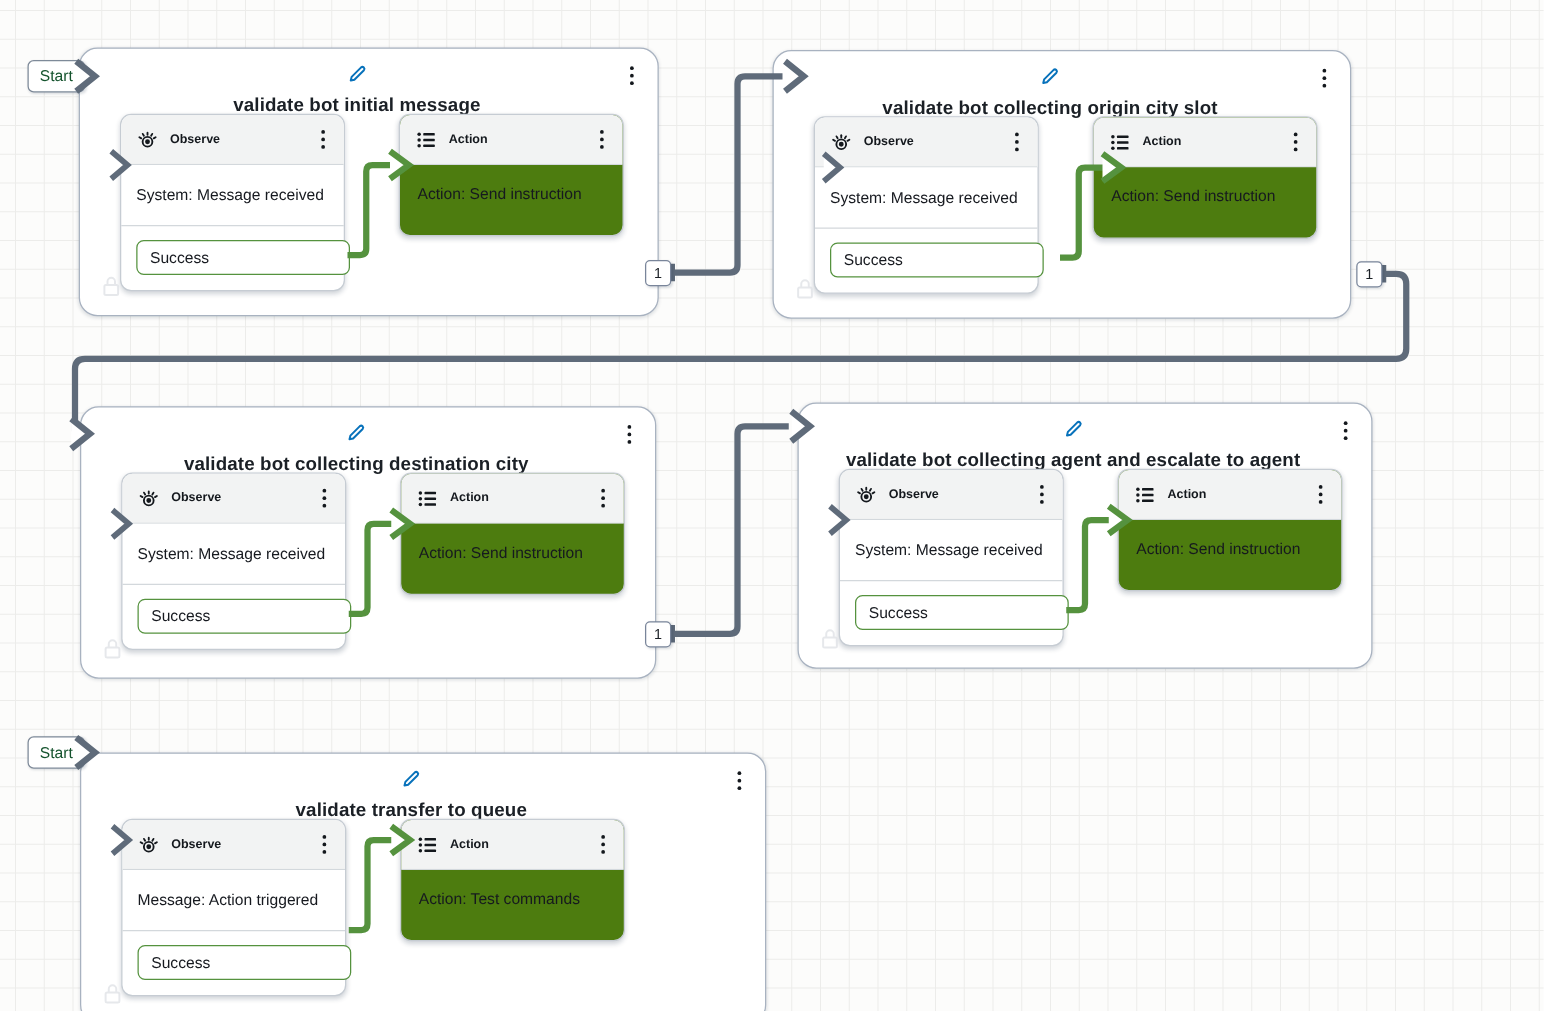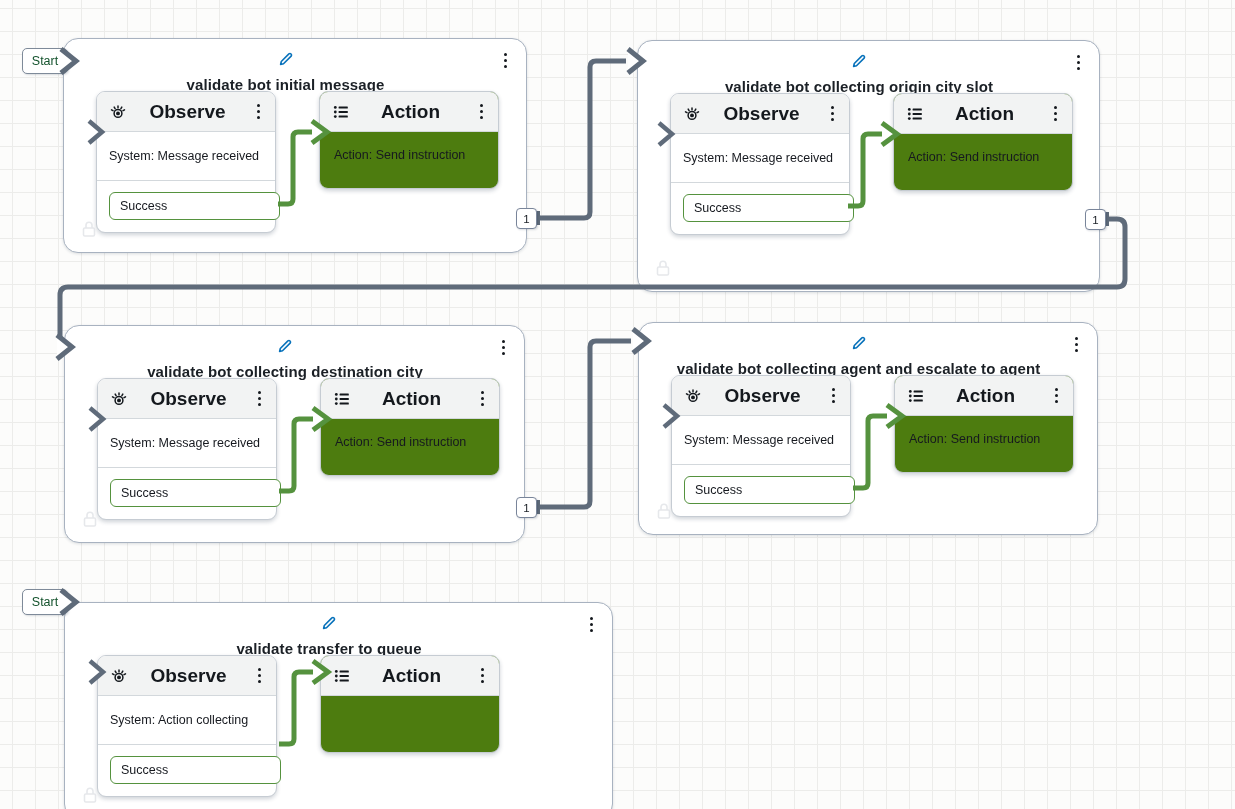--- a/index.html
+++ b/index.html
@@ -24,21 +24,21 @@
   .kebab .dot{width:3px;height:3px;border-radius:50%;background:#14181d;}
   .block-kebab{position:absolute;top:10px;right:12px;}
   .card{
     position:absolute;background:#fff;border:1px solid #c6ccd3;border-radius:9px;
     box-shadow:0 2px 4px rgba(15,35,60,.20);
   }
   .card-header{
     height:40px;background:#f2f3f3;border-bottom:1px solid #d3d8dc;
     border-radius:8px 8px 0 0;display:flex;align-items:center;gap:10px;padding:0 8px 0 13px;
   }
-  .card-title{font-size:19px;font-weight:bold;color:#14181d;flex:1;text-align:center;}
+  .card-title{font-size:10px;font-weight:bold;color:#14181d;flex:1;}
   .icon16{width:16px;height:16px;flex:none;}
   .observe-card{width:180px;height:142px;}
   .action-card{width:180px;height:98px;background:#4d7c0f;}
   .observe-event{position:absolute;left:12px;right:8px;top:40px;height:48px;display:flex;align-items:center;font-size:12.5px;color:#16191f;white-space:nowrap;}
   .observe-divider{position:absolute;left:0;right:0;top:88px;border-top:1px solid #d3d8dc;}
   .success-box{
     position:absolute;left:12px;top:100px;height:28px;width:171px;background:#fff;
     border:1.5px solid #55923e;border-radius:6px;display:flex;align-items:center;
     padding:0 10px;font-size:12.5px;color:#16191f;cursor:pointer;
   }
@@ -138,21 +138,21 @@
             <span class="dot"></span>
           </div>
       </div>
       <div class="action-instruction">Action: Send instruction</div>
     </div>
     <svg class="lock" viewBox="0 0 16 18">
         <use href="#i-lock"></use>
       </svg>
   </div>
 
-  <div class="block" style="left:637px;top:40px;width:463px;height:252px">
+  <div class="block" style="left:618px;top:40px;width:463px;height:215px">
     <div class="block-title-row">
       <svg class="icon16">
           <use href="#i-pencil"></use>
         </svg>
       <span class="block-title">validate bot collecting origin city slot</span>
     </div>
     <div class="kebab block-kebab">
         <span class="dot"></span>
         <span class="dot"></span>
         <span class="dot"></span>
@@ -309,38 +309,39 @@
         <svg class="icon16">
             <use href="#i-eye"></use>
           </svg>
         <span class="card-title">Observe</span>
         <div class="kebab">
             <span class="dot"></span>
             <span class="dot"></span>
             <span class="dot"></span>
           </div>
       </div>
-      <div class="observe-event">System: Action collecting</div>
+      <div class="observe-event">Message: Action triggered</div>
       <div class="observe-divider"></div>
       <div class="success-box">
           <span>Success</span>
         </div>
     </div>
     <div class="card action-card" style="left:255px;top:52px">
       <div class="card-header">
         <svg class="icon16">
             <use href="#i-list"></use>
           </svg>
         <span class="card-title">Action</span>
         <div class="kebab">
             <span class="dot"></span>
             <span class="dot"></span>
             <span class="dot"></span>
           </div>
       </div>
+      <div class="action-instruction">Action: Test commands</div>
     </div>
     <svg class="lock" viewBox="0 0 16 18">
         <use href="#i-lock"></use>
       </svg>
   </div>
 
   <div class="start-label" style="left:22px;top:48px">
       <span>Start</span>
     </div>
   <div class="start-label" style="left:22px;top:589px">

